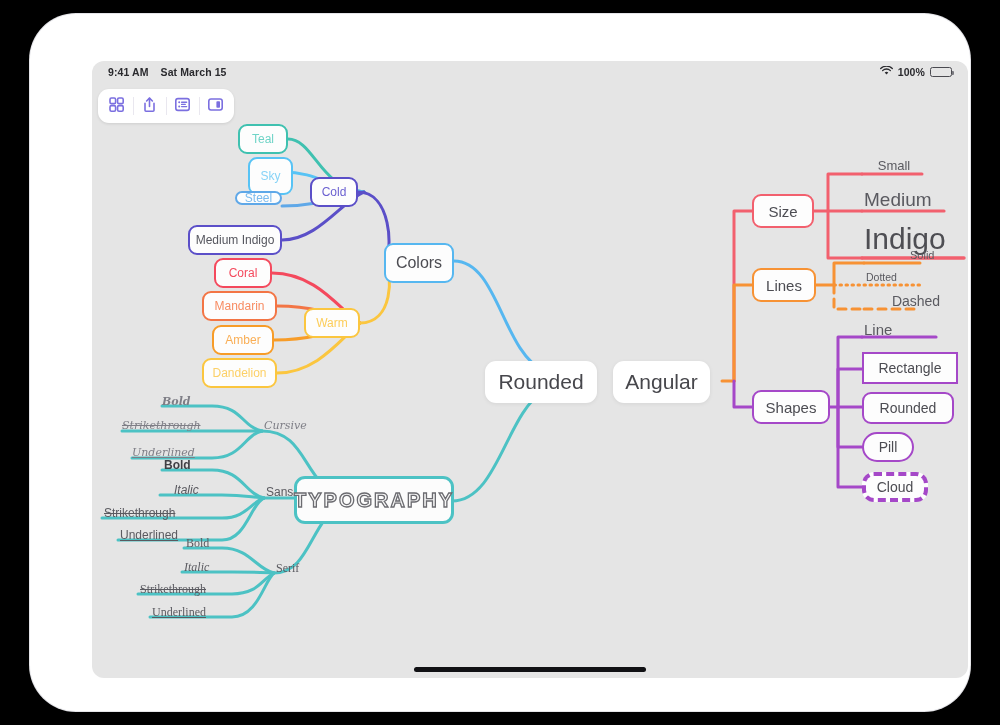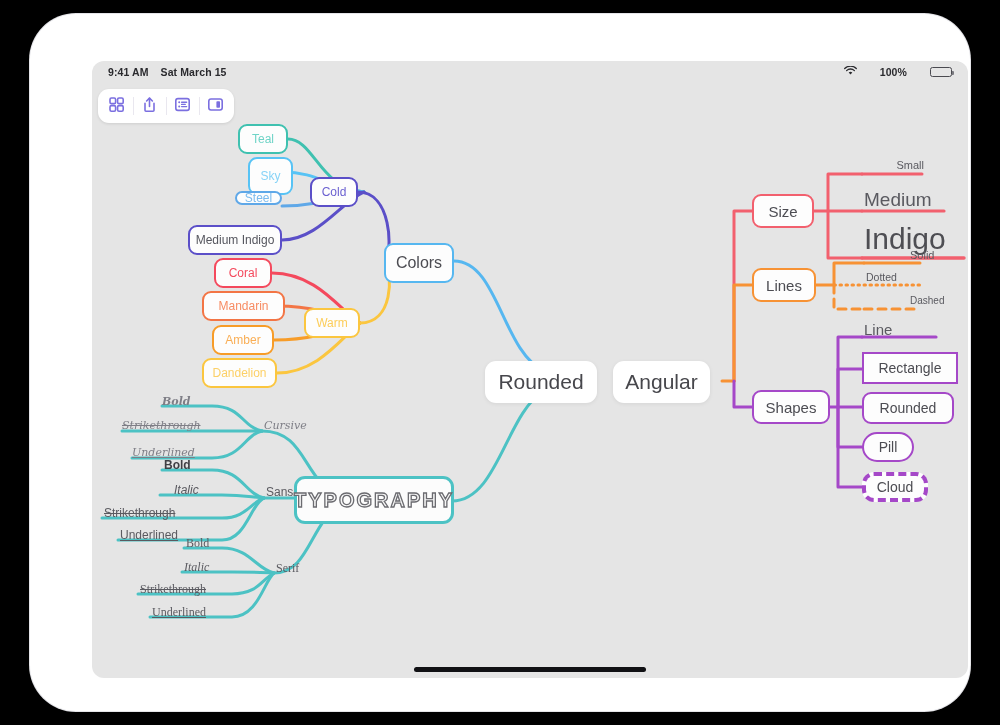--- a/index.html
+++ b/index.html
@@ -29,21 +29,21 @@
 
   
   #statusbar {
     position: absolute; left: 0; top: 0; width: 876px; height: 22px;
     display: flex; align-items: center; justify-content: space-between;
     padding: 0 16px;
     font-size: 10.5px; font-weight: bold; color: #2a2a2e;
     letter-spacing: 0.1px;
   }
   #statusbar .left { display: flex; gap: 12px; align-items: center; }
-  #statusbar .right { display: flex; gap: 23px; align-items: center; }
+  #statusbar .right { display: flex; gap: 5px; align-items: center; }
   .battery-shell {
     width: 22px; height: 10px; border: 1px solid #4a4a50; border-radius: 2.5px;
     position: relative; padding: 1px;
   }
   .battery-shell::after {
     content:""; position:absolute; right:-3px; top:3px; width:1.6px; height:4px;
     background:#7a7a80; border-radius:0 1px 1px 0;
   }
   .battery-fill { background:#1d1d1f; height:100%; border-radius:1px; }
 
@@ -270,21 +270,21 @@
         <div class="node boxed" style="left:96px; top:164px; width:94px; height:30px; border-color:#5b4fc8; color:#55565e;">
           <span>Medium Indigo</span>
         </div>
         <div class="node boxed" style="left:218px; top:116px; width:48px; height:30px; border-color:#5b4fc8; color:#6a5fd0;">
           <span>Cold</span>
         </div>
 
         <div class="node boxed" style="left:122px; top:197px; width:58px; height:30px; border-color:#f4495d; color:#f4495d;">
           <span>Coral</span>
         </div>
-        <div class="node boxed" style="left:110px; top:230px; width:83px; height:30px; border-color:#f37545; color:#f78c63;">
+        <div class="node boxed" style="left:110px; top:230px; width:75px; height:30px; border-color:#f37545; color:#f78c63;">
           <span>Mandarin</span>
         </div>
         <div class="node boxed" style="left:120px; top:264px; width:62px; height:30px; border-color:#f79c28; color:#f9ae55;">
           <span>Amber</span>
         </div>
         <div class="node boxed" style="left:110px; top:297px; width:75px; height:30px; border-color:#fbc63f; color:#fcd067;">
           <span>Dandelion</span>
         </div>
         <div class="node boxed" style="left:212px; top:247px; width:56px; height:30px; border-color:#fbc63f; color:#fccd5a;">
           <span>Warm</span>
@@ -346,40 +346,40 @@
         <div class="node hub" style="left:393px; top:300px; width:112px; height:42px;">
           <span>Rounded</span>
         </div>
         <div class="node hub" style="left:521px; top:300px; width:97px; height:42px;">
           <span>Angular</span>
         </div>
 
         <div class="node boxed rr" style="left:660px; top:133px; width:62px; height:34px; border-color:#f2606e; color:#4c4c52; font-size:15px;">
           <span>Size</span>
         </div>
-        <div class="node leaf" style="left:772px; top:96px; width:60px; height:16px; justify-content:flex-end; font-size:11px;">
+        <div class="node leaf" style="left:772px; top:96px; width:60px; height:16px; justify-content:center; font-size:13px;">
           <span>Small</span>
         </div>
         <div class="node leaf bigger" style="left:772px; top:128px; width:86px; height:22px; justify-content:flex-start;">
           <span>Medium</span>
         </div>
         <div class="node leaf huge" style="left:772px; top:160px; width:104px; height:36px; justify-content:flex-start;">
           <span>Indigo</span>
         </div>
 
         <div class="node boxed rr" style="left:660px; top:207px; width:64px; height:34px; border-color:#f79234; color:#4c4c52; font-size:15px;">
           <span>Lines</span>
         </div>
         <div class="node leaf" style="left:774px; top:186px; width:56px; height:15px; justify-content:flex-start; font-size:11px;margin-left:44px;">
           <span>Solid</span>
         </div>
         <div class="node leaf" style="left:774px; top:208px; width:56px; height:15px; justify-content:flex-start; font-size:10.5px;">
           <span>Dotted</span>
         </div>
-        <div class="node leaf" style="left:774px; top:232px; width:56px; height:15px; justify-content:flex-start; font-size:10px;padding-left:44px;">
+        <div class="node leaf" style="left:774px; top:232px; width:56px; height:15px; justify-content:center; font-size:14px;padding-left:44px;">
           <span>Dashed</span>
         </div>
 
         <div class="node boxed rr" style="left:660px; top:329px; width:78px; height:34px; border-color:#a548c8; color:#4c4c52; font-size:15px;">
           <span>Shapes</span>
         </div>
         <div class="node leaf bigger" style="left:772px; top:258px; width:70px; height:20px; justify-content:flex-start; font-size:15px;">
           <span>Line</span>
         </div>
         <div class="node boxed sq" style="left:770px; top:291px; width:96px; height:32px; border-color:#a548c8; color:#4c4c52; font-size:14px;">

